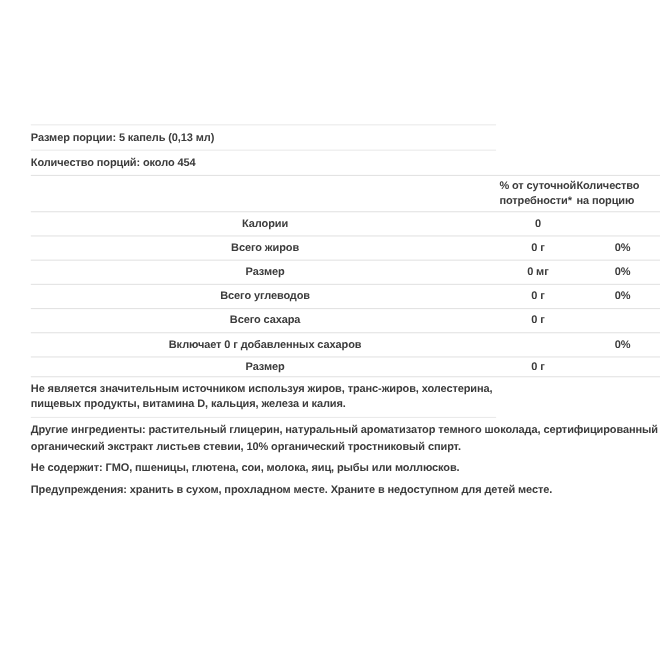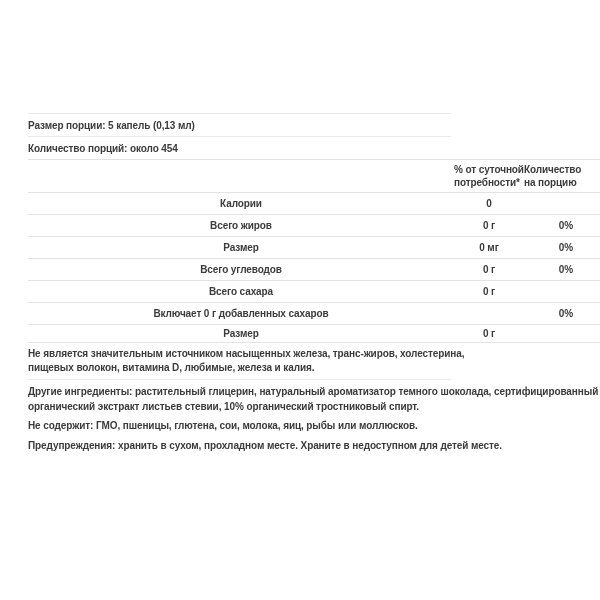--- a/index.html
+++ b/index.html
@@ -138,22 +138,22 @@
     </div>
 
     <div class="frow short-row">
       <div class="cell">Размер</div>
       <div class="cell">0 г</div>
       <div class="cell"></div>
     </div>
   </div>
 
   <div class="footnote">
-    <span class="line">Не является значительным источником насыщенных железа, транс-жиров, холестерина,</span>
-    <span class="line">пищевых волокон, витамина D, любимые, железа и калия.</span>
+    <span class="line">Не является значительным источником используя жиров, транс-жиров, холестерина,</span>
+    <span class="line">пищевых продукты, витамина D, кальция, железа и калия.</span>
   </div>
 
   <div class="paras">
     <p>
       <span class="line">Другие ингредиенты: растительный глицерин, натуральный ароматизатор темного шоколада, сертифицированный</span>
       <span class="line">органический экстракт листьев стевии, 10% органический тростниковый спирт.</span>
     </p>
     <p>
       <span class="line">Не содержит: ГМО, пшеницы, глютена, сои, молока, яиц, рыбы или моллюсков.</span>
     </p>

